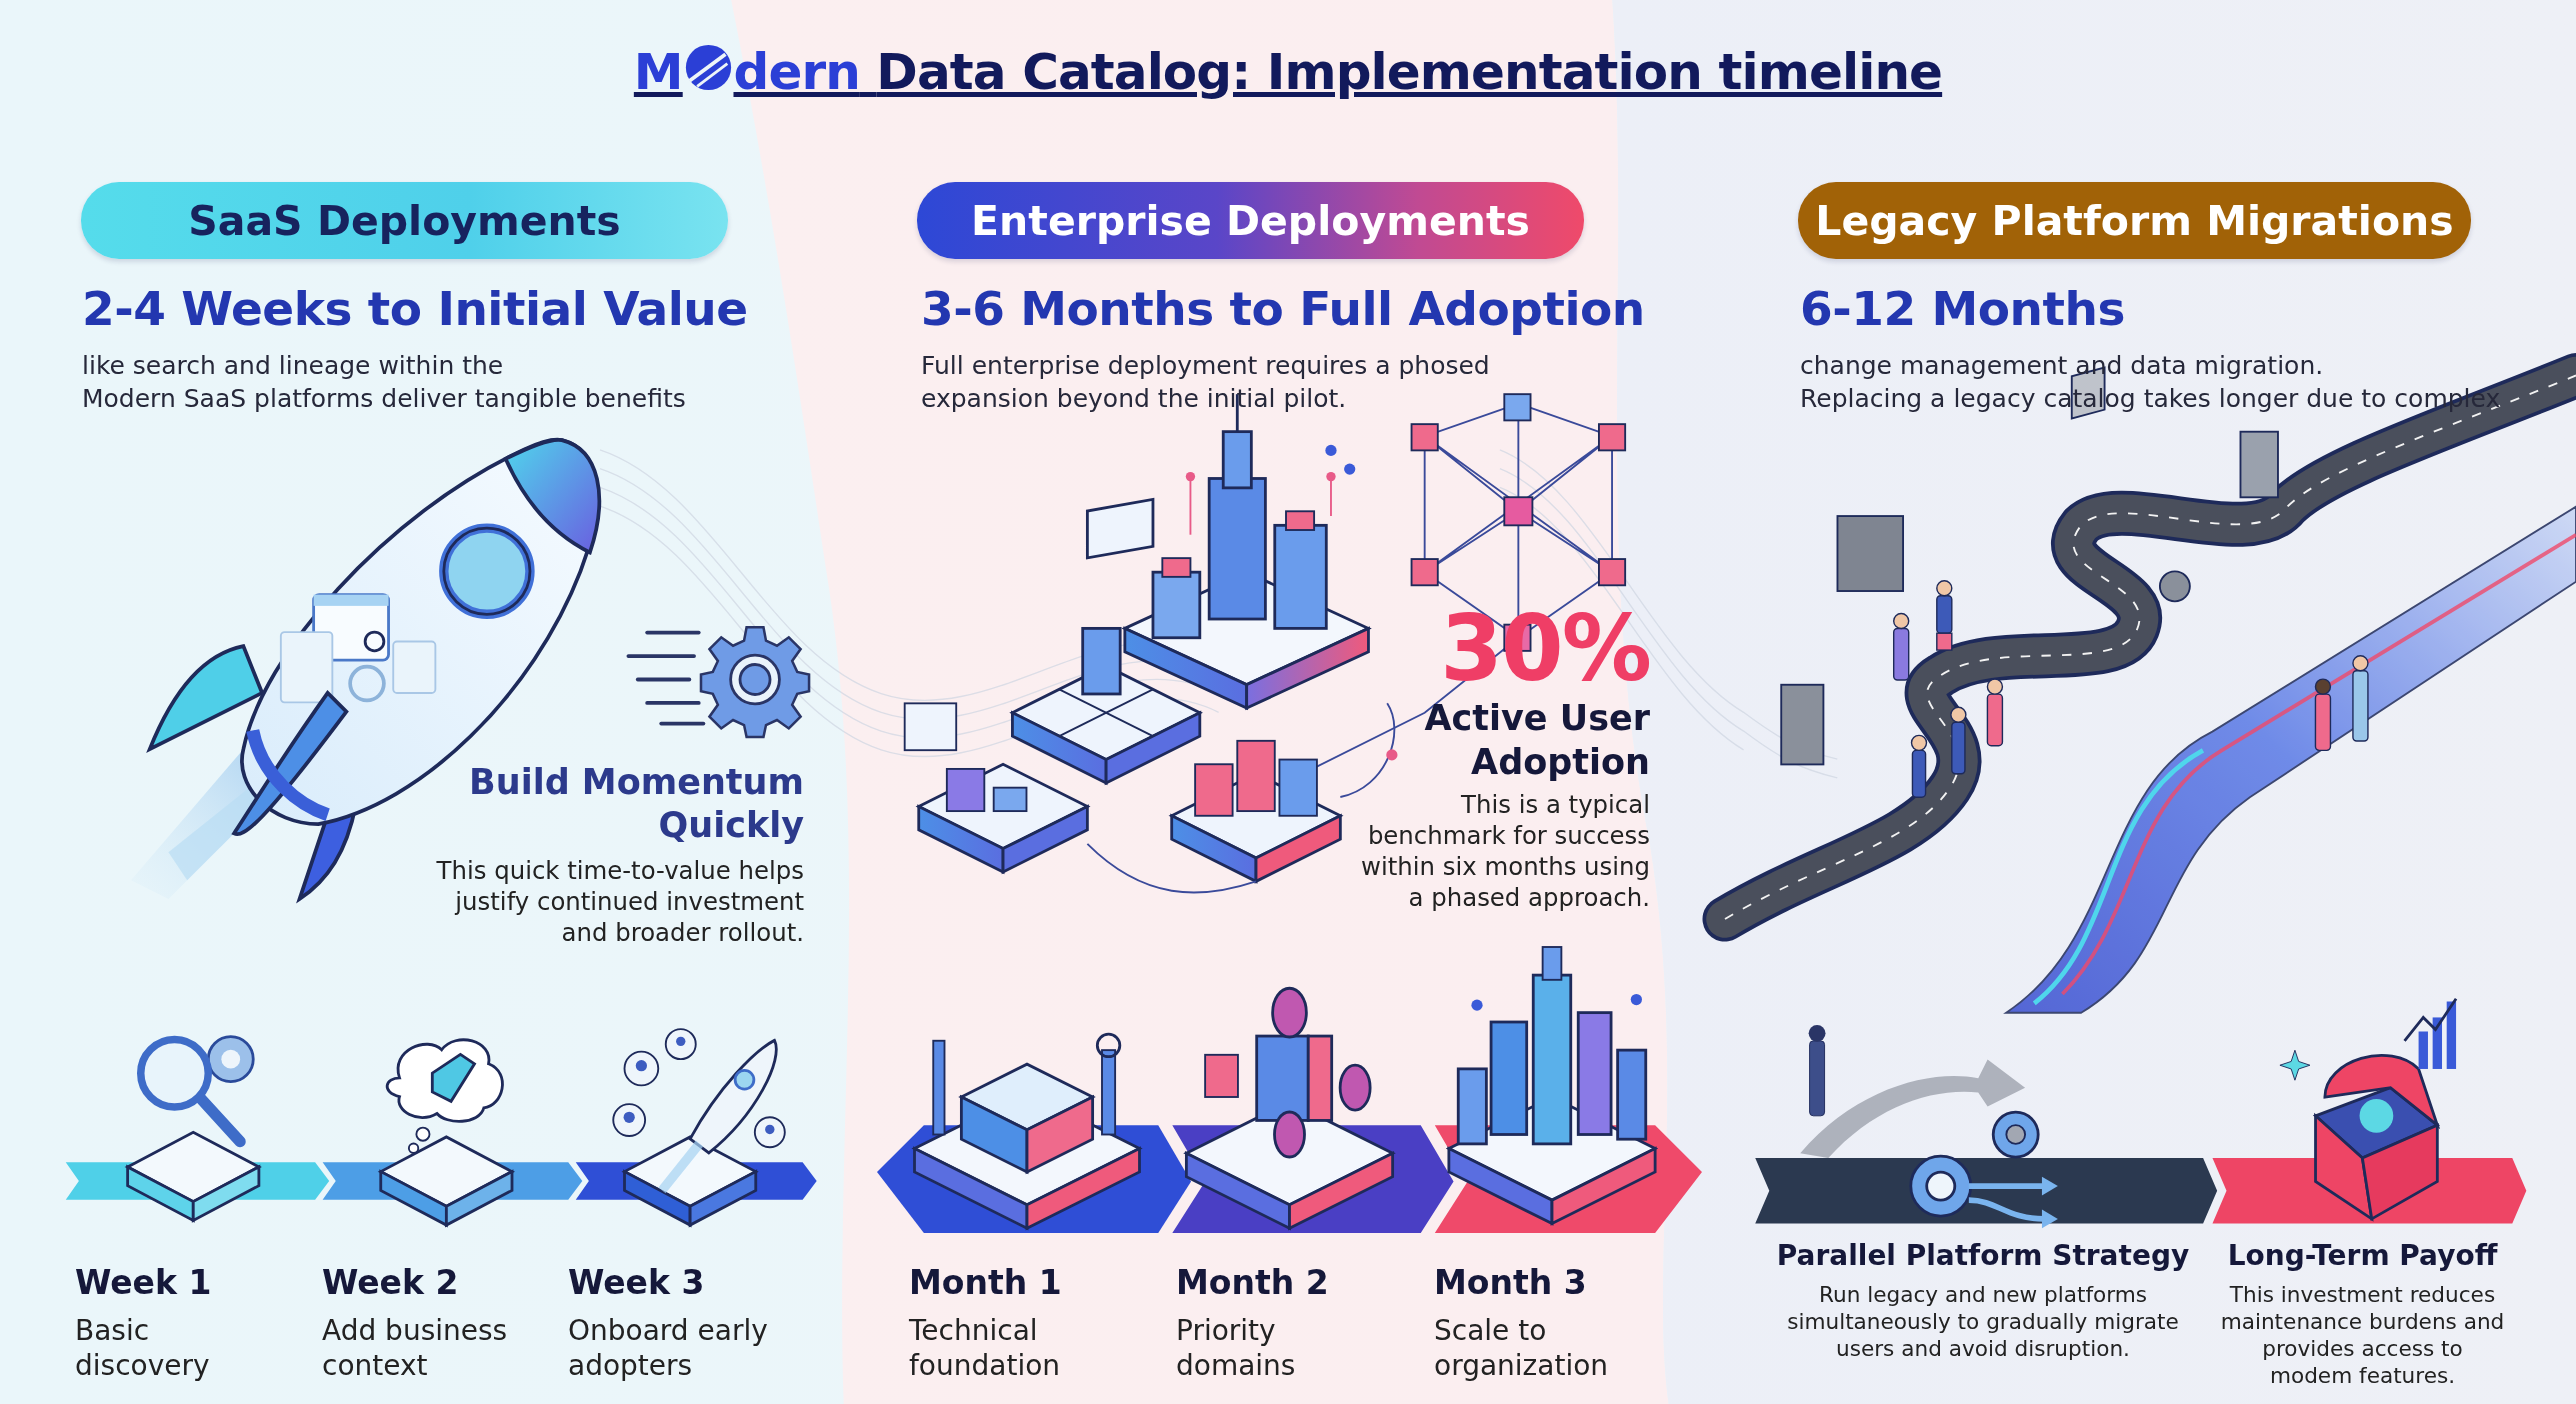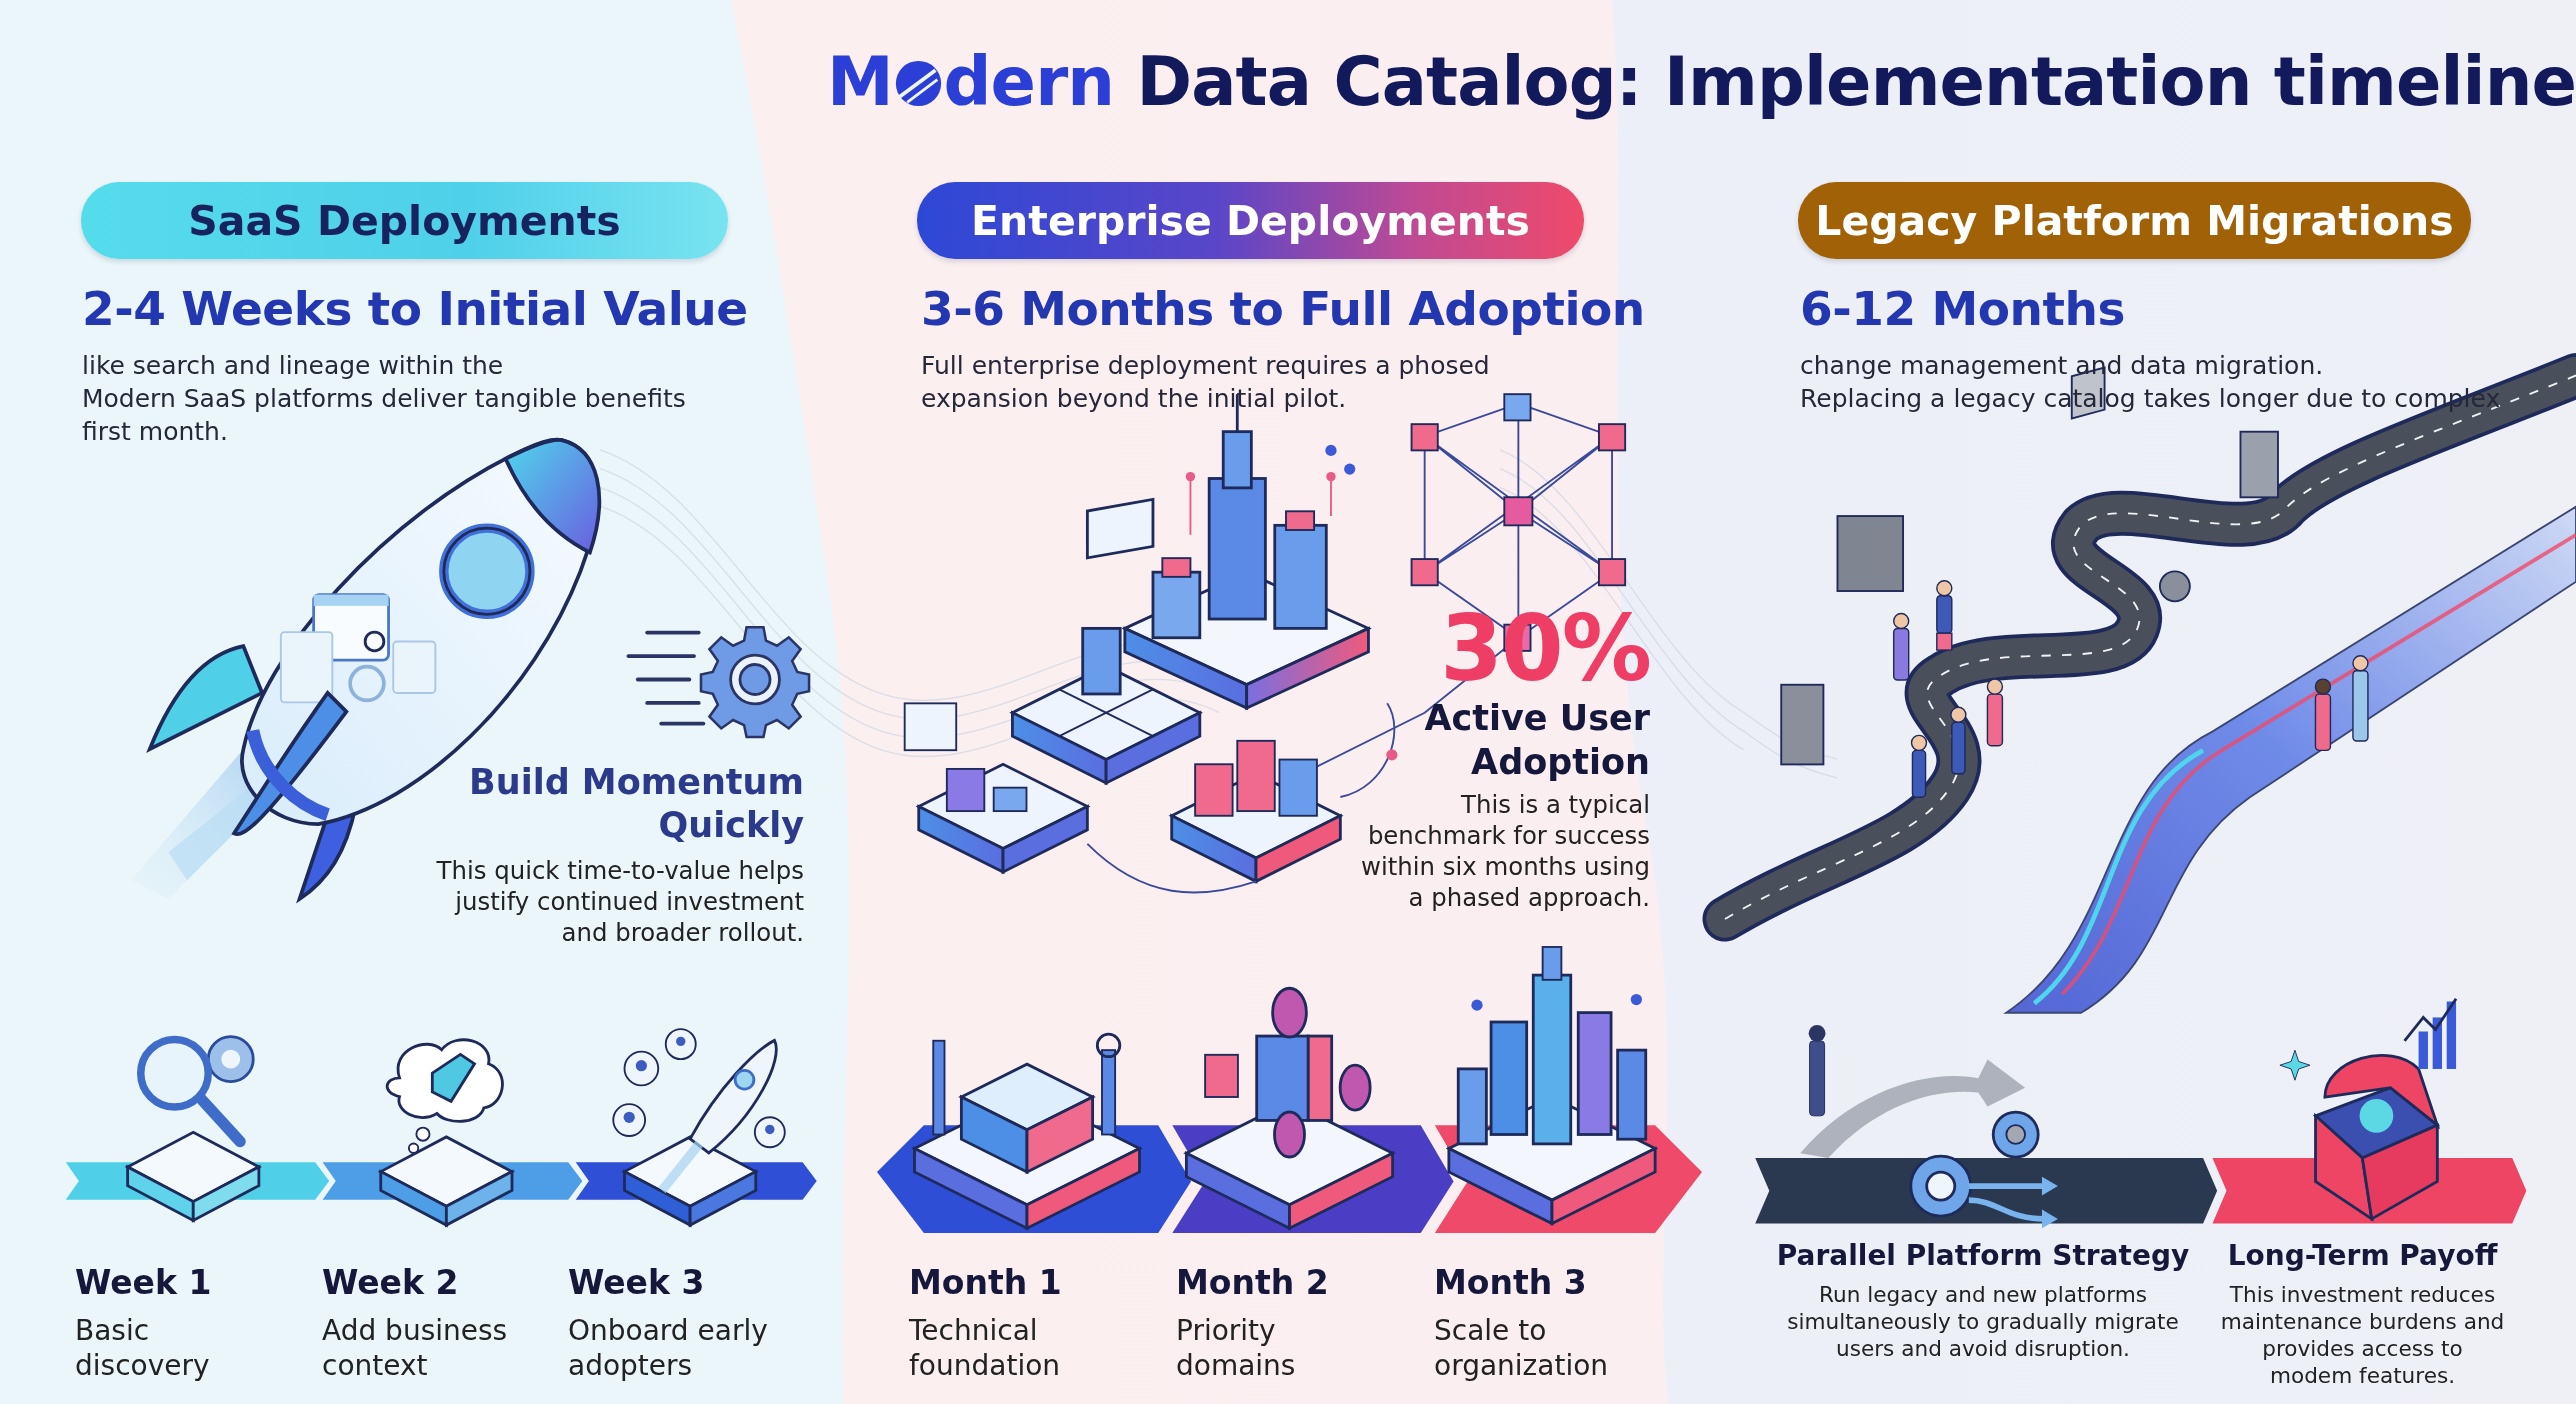--- a/index.html
+++ b/index.html
@@ -9,23 +9,24 @@
     color: #1b1d2e;
     position: relative;
     background: #eef5f8;
   }
   
   .bg { position: absolute; inset: 0; z-index: 0; }
   .bg svg { width: 100%; height: 100%; display: block; }
 
   
   .title {
-    position: absolute; left: 0; right: 0; top: 43px; text-align: right;
-    font-size: 67px; font-weight: bold; letter-spacing: -0.9px; color: #121a5c;
+    position: absolute; left: 0; right: 0; top: 43px; text-align: center;
+    font-size: 50px; font-weight: bold; letter-spacing: -0.9px; color: #121a5c;
     z-index: 3;
+    text-decoration: underline;
   }
   .title .accent { color: #2b3fd6; }
   .title .logo-o { display: inline-block; width: 49px; height: 49px; vertical-align: -2.8px; margin: 0 0.9px; }
 
   
   .pill {
     position: absolute; height: 77px; border-radius: 38px;
     display: flex; align-items: center; justify-content: center;
     font-size: 41px; font-weight: bold; z-index: 3;
     box-shadow: 0 2.8px 5.6px rgba(20,30,80,0.15);
@@ -105,21 +106,20 @@
   <span>Data Catalog: Implementation timeline</span>
 </h1>
 
 <div class="pill pill-saas">
   <span>SaaS Deployments</span>
 </div>
 <div class="heading" style="left:82px; top:281px;">2-4 Weeks to Initial Value</div>
 <div class="desc" style="left:82px; top:349px; width:675px;">
   <div>like search and lineage within the</div>
   <div>Modern SaaS platforms deliver tangible benefits</div>
-  <div>first month.</div>
 </div>
 
 <div class="illus" style="left:112px; top:412px; width:525px; height:487px;">
   <svg viewBox="0 0 560 520">
     <defs>
       <linearGradient id="rocketBody" x1="0" y1="1" x2="1" y2="0">
           <stop offset="0" stop-color="#d9ecfb"></stop>
           <stop offset="1" stop-color="#f6fbff"></stop>
         </linearGradient>
       <linearGradient id="noseG" x1="0" y1="0" x2="1" y2="1">

